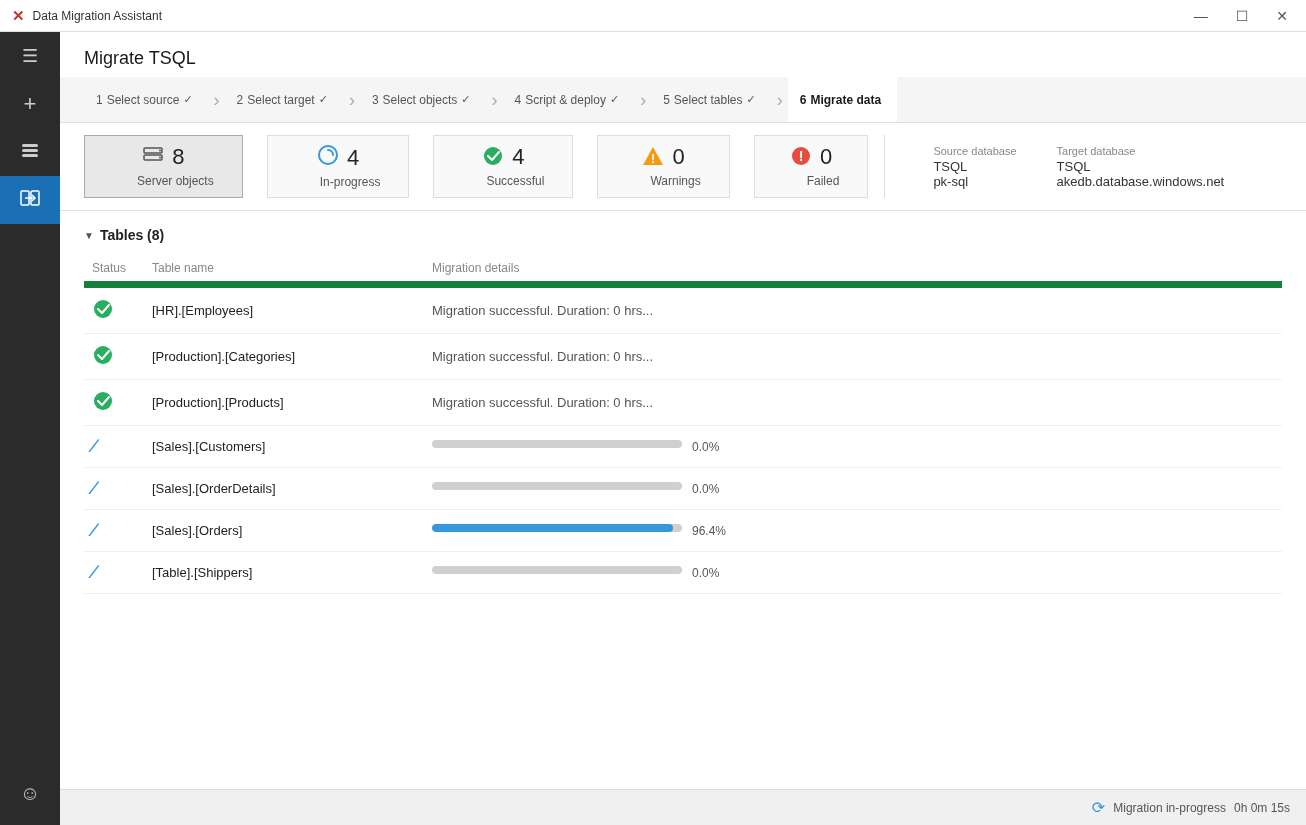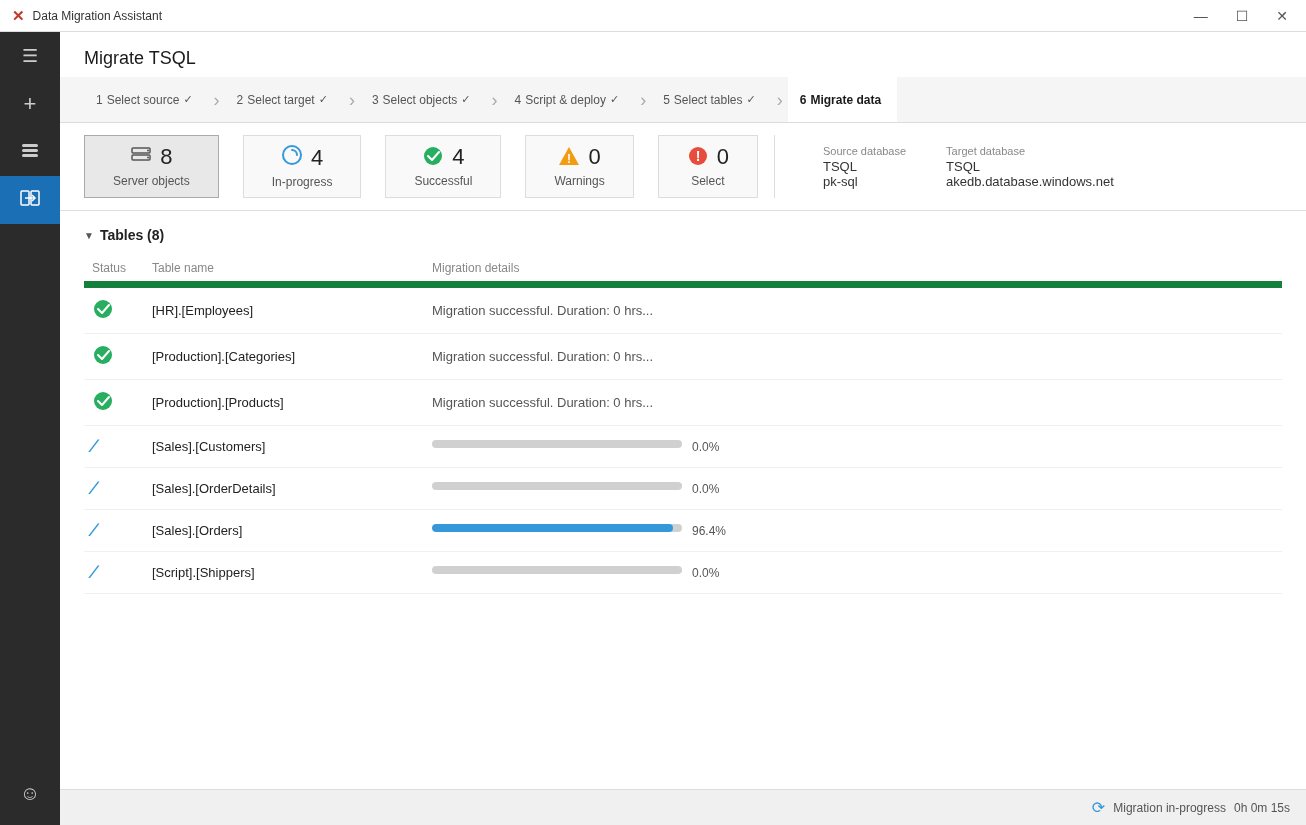--- a/index.html
+++ b/index.html
@@ -38,21 +38,21 @@
     .step-num { margin-right: 4px; }
     .step-check { color: #555; margin-left: 4px; font-size: 11px; }
     .step-arrow { width: 16px; height: 46px; display: flex; align-items: center; justify-content: center; color: #aaa; font-size: 18px; }
 
     
     .stats-row { display: flex; align-items: stretch; padding: 12px 24px; border-bottom: 1px solid #e0e0e0; gap: 0; }
     .stat-card { display: flex; flex-direction: column; align-items: center; padding: 8px 28px; border: 1px solid #ddd; background: #f9f9f9; cursor: pointer; }
     .stat-card.selected { background: #e8e8e8; border-color: #aaa; }
     .stat-top { display: flex; align-items: center; gap: 8px; margin-bottom: 4px; }
     .stat-num { font-size: 22px; font-weight: 300; }
-    .stat-label { font-size: 12px; color: #555; text-align: center; }
+    .stat-label { font-size: 12px; color: #555; text-align: center; margin-left: 24px; }
 
     
     .db-info-section { display: flex; align-items: stretch; border-left: 1px solid #ddd; margin-left: 16px; padding-left: 28px; }
     .db-info-block { display: flex; flex-direction: column; justify-content: center; padding: 0 20px; }
     .db-info-label { font-size: 11px; color: #888; margin-bottom: 2px; }
     .db-info-value { font-size: 13px; color: #333; }
 
     
     .tables-section { flex: 1; overflow-y: auto; padding: 16px 24px; }
     .tables-header { display: flex; align-items: center; gap: 6px; font-size: 14px; font-weight: 600; margin-bottom: 12px; cursor: pointer; }
@@ -242,21 +242,21 @@
       <div class="stat-card">
         <div class="stat-top">
           <span>
             <svg width="22" height="22" viewBox="0 0 22 22" fill="none">
               <circle cx="11" cy="11" r="9" fill="#e74c3c"></circle>
               <text x="11" y="16" text-anchor="middle" font-size="14" font-weight="bold" fill="white">!</text>
             </svg>
           </span>
           <span class="stat-num">0</span>
         </div>
-        <div class="stat-label">Select</div>
+        <div class="stat-label">Failed</div>
       </div>
 
       <div class="db-info-section">
         <div class="db-info-block">
           <span class="db-info-label">Source database</span>
           <span class="db-info-value">TSQL</span>
           <span class="db-info-value">pk-sql</span>
         </div>
         <div class="db-info-block">
           <span class="db-info-label">Target database</span>
@@ -336,21 +336,21 @@
                 <div class="progress-wrap">
                   <div class="progress-bar-bg">
                     <div class="progress-bar-fill" style="width: 96.4%;"></div>
                   </div>
                   <span class="progress-pct">96.4%</span>
                 </div>
               </td>
             </tr>
             <tr>
               <td class="col-status"><span style="color:#3498db; font-size:18px; font-style:italic; font-weight:bold;">∕</span></td>
-              <td class="col-name">[Script].[Shippers]</td>
+              <td class="col-name">[Table].[Shippers]</td>
               <td class="col-details">
                 <div class="progress-wrap">
                   <div class="progress-bar-bg">
                     <div class="progress-bar-fill" style="width: 0%; background: rgb(208, 208, 208);"></div>
                   </div>
                   <span class="progress-pct">0.0%</span>
                 </div>
               </td>
             </tr>
           </tbody>

